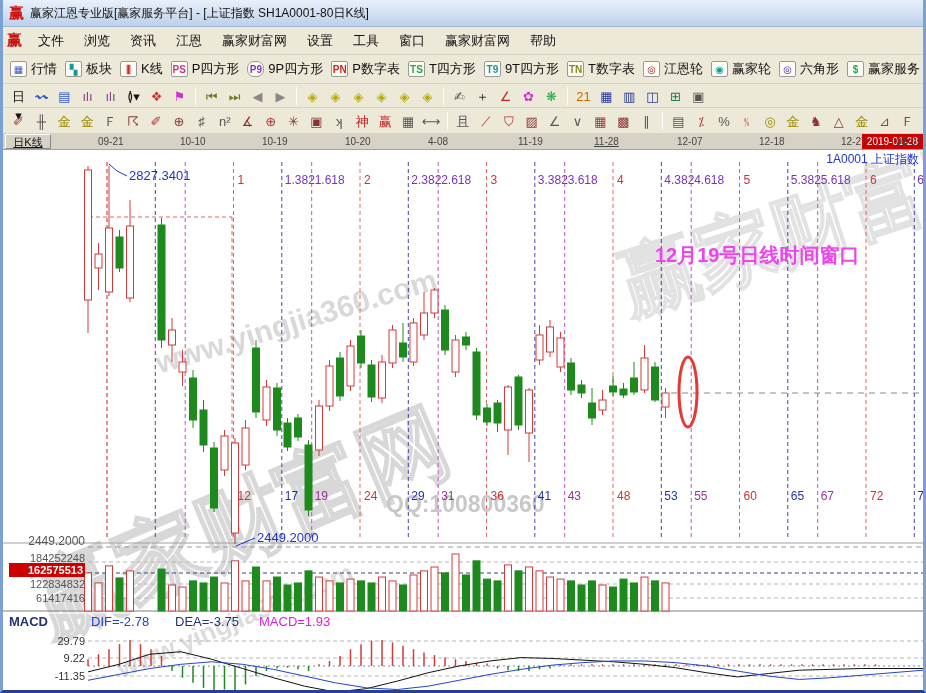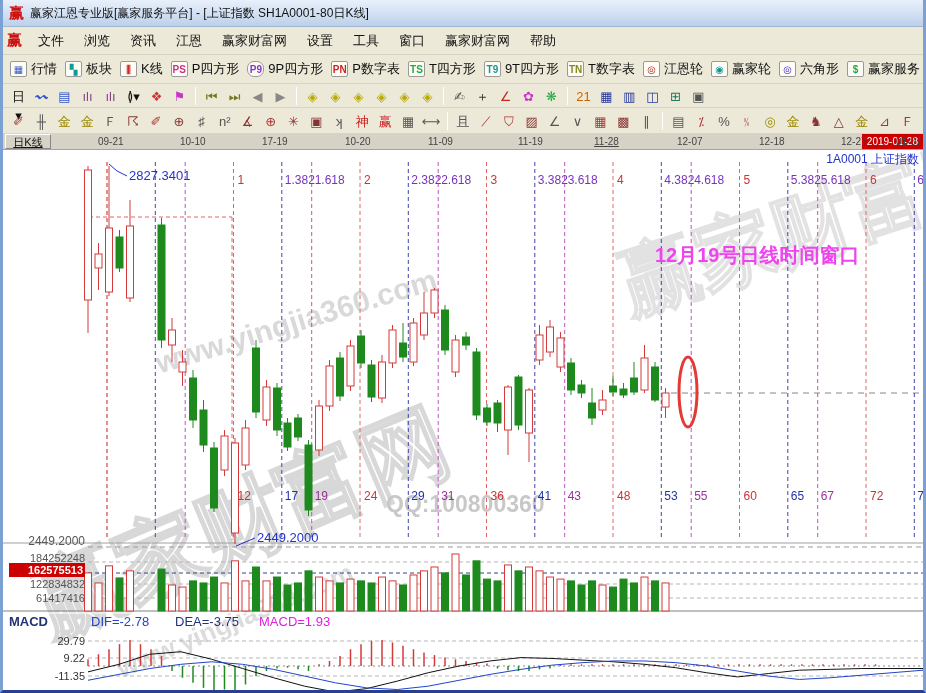--- a/index.html
+++ b/index.html
@@ -180,23 +180,23 @@
       <span class="ico" style="color: rgb(153, 136, 0);">金</span>
       <span class="ico" style="color: rgb(170, 51, 51);">⊿</span>
       <span class="ico" style="color: rgb(204, 34, 34);">Ｆ</span>
     </div>
   <div id="chartwrap">
     <div id="datestrip">
       <span id="pane-label">日K线</span>
       <span id="date-badge">2019-01-28</span>
     <span class="date-label" style="left: 95px;">09-21</span>
         <span class="date-label" style="left: 177px;">10-10</span>
-        <span class="date-label" style="left: 259px;">17-19</span>
+        <span class="date-label" style="left: 259px;">10-19</span>
         <span class="date-label" style="left: 342px;">10-20</span>
-        <span class="date-label" style="left: 425px;">11-09</span>
+        <span class="date-label" style="left: 425px;">4-08</span>
         <span class="date-label" style="left: 515px;">11-19</span>
         <span class="date-label" style="left: 591px; text-decoration: underline;">11-28</span>
         <span class="date-label" style="left: 674px;">12-07</span>
         <span class="date-label" style="left: 756px;">12-18</span>
         <span class="date-label" style="left: 838px;">12-27</span>
         <span class="date-label" style="left: 893px;">01-07</span>
       </div>
     <div id="symbol-label">1A0001  上证指数</div>
     <svg id="chart-svg" width="920" height="543" viewBox="0 0 920 543">
         <g>

